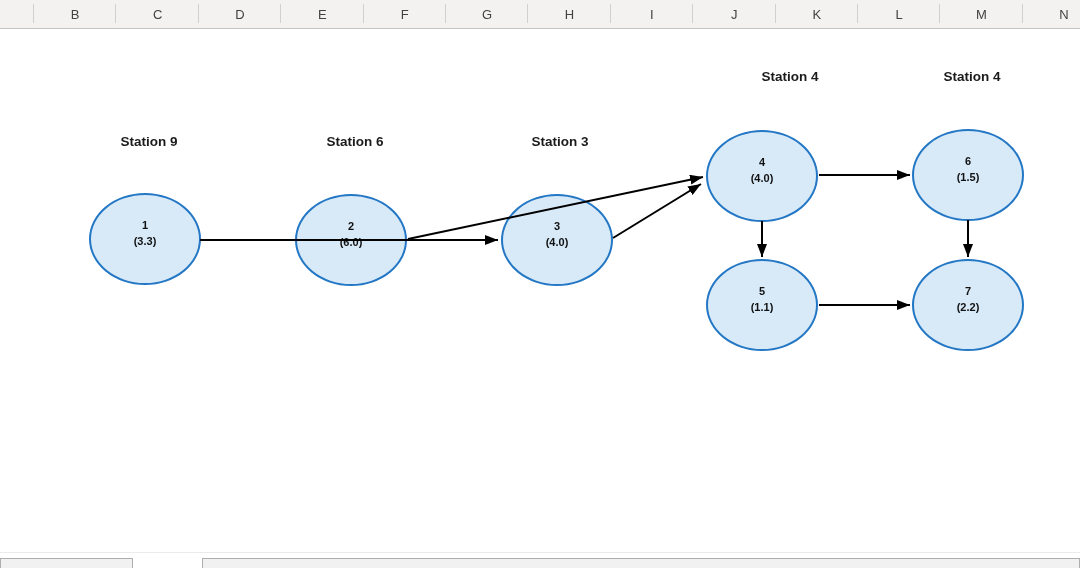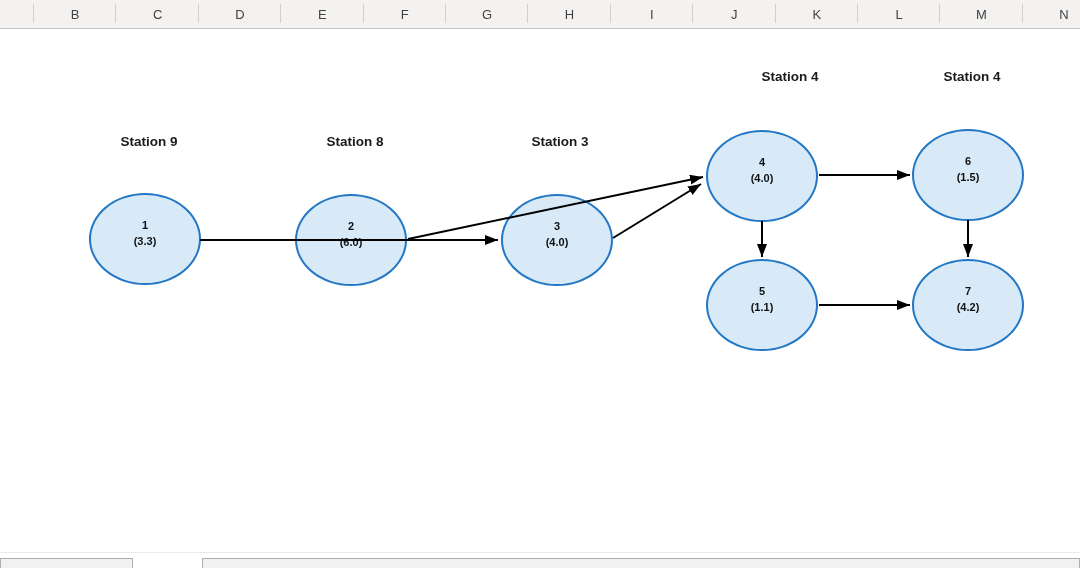--- a/index.html
+++ b/index.html
@@ -77,21 +77,21 @@
     <div class="col-h">J</div>
     <div class="col-h">K</div>
     <div class="col-h">L</div>
     <div class="col-h">M</div>
     <div class="col-h">N</div>
   </div>
 
   <div class="canvas">
 
     <div class="station-label s1">Station 9</div>
-    <div class="station-label s2">Station 8</div>
+    <div class="station-label s2">Station 6</div>
     <div class="station-label s3">Station 3</div>
     <div class="station-label s4">Station 4</div>
     <div class="station-label s5">Station 4</div>
 
     <div class="node n1">
       <div class="node-label">
         <span>1</span>
         <span>(3.3)</span>
       </div>
     </div>
@@ -121,21 +121,21 @@
     </div>
     <div class="node n6">
       <div class="node-label">
         <span>6</span>
         <span>(1.5)</span>
       </div>
     </div>
     <div class="node n7">
       <div class="node-label">
         <span>7</span>
-        <span>(4.2)</span>
+        <span>(2.2)</span>
       </div>
     </div>
 
     <svg class="arrows" viewBox="0 0 1080 568" xmlns="http://www.w3.org/2000/svg">
       <defs>
         <marker id="ah" viewBox="0 0 13 10" refX="13" refY="5" markerWidth="13" markerHeight="10" markerUnits="userSpaceOnUse" orient="auto">
           <path d="M0,0 L13,5 L0,10 Z"></path>
         </marker>
       </defs>
 

